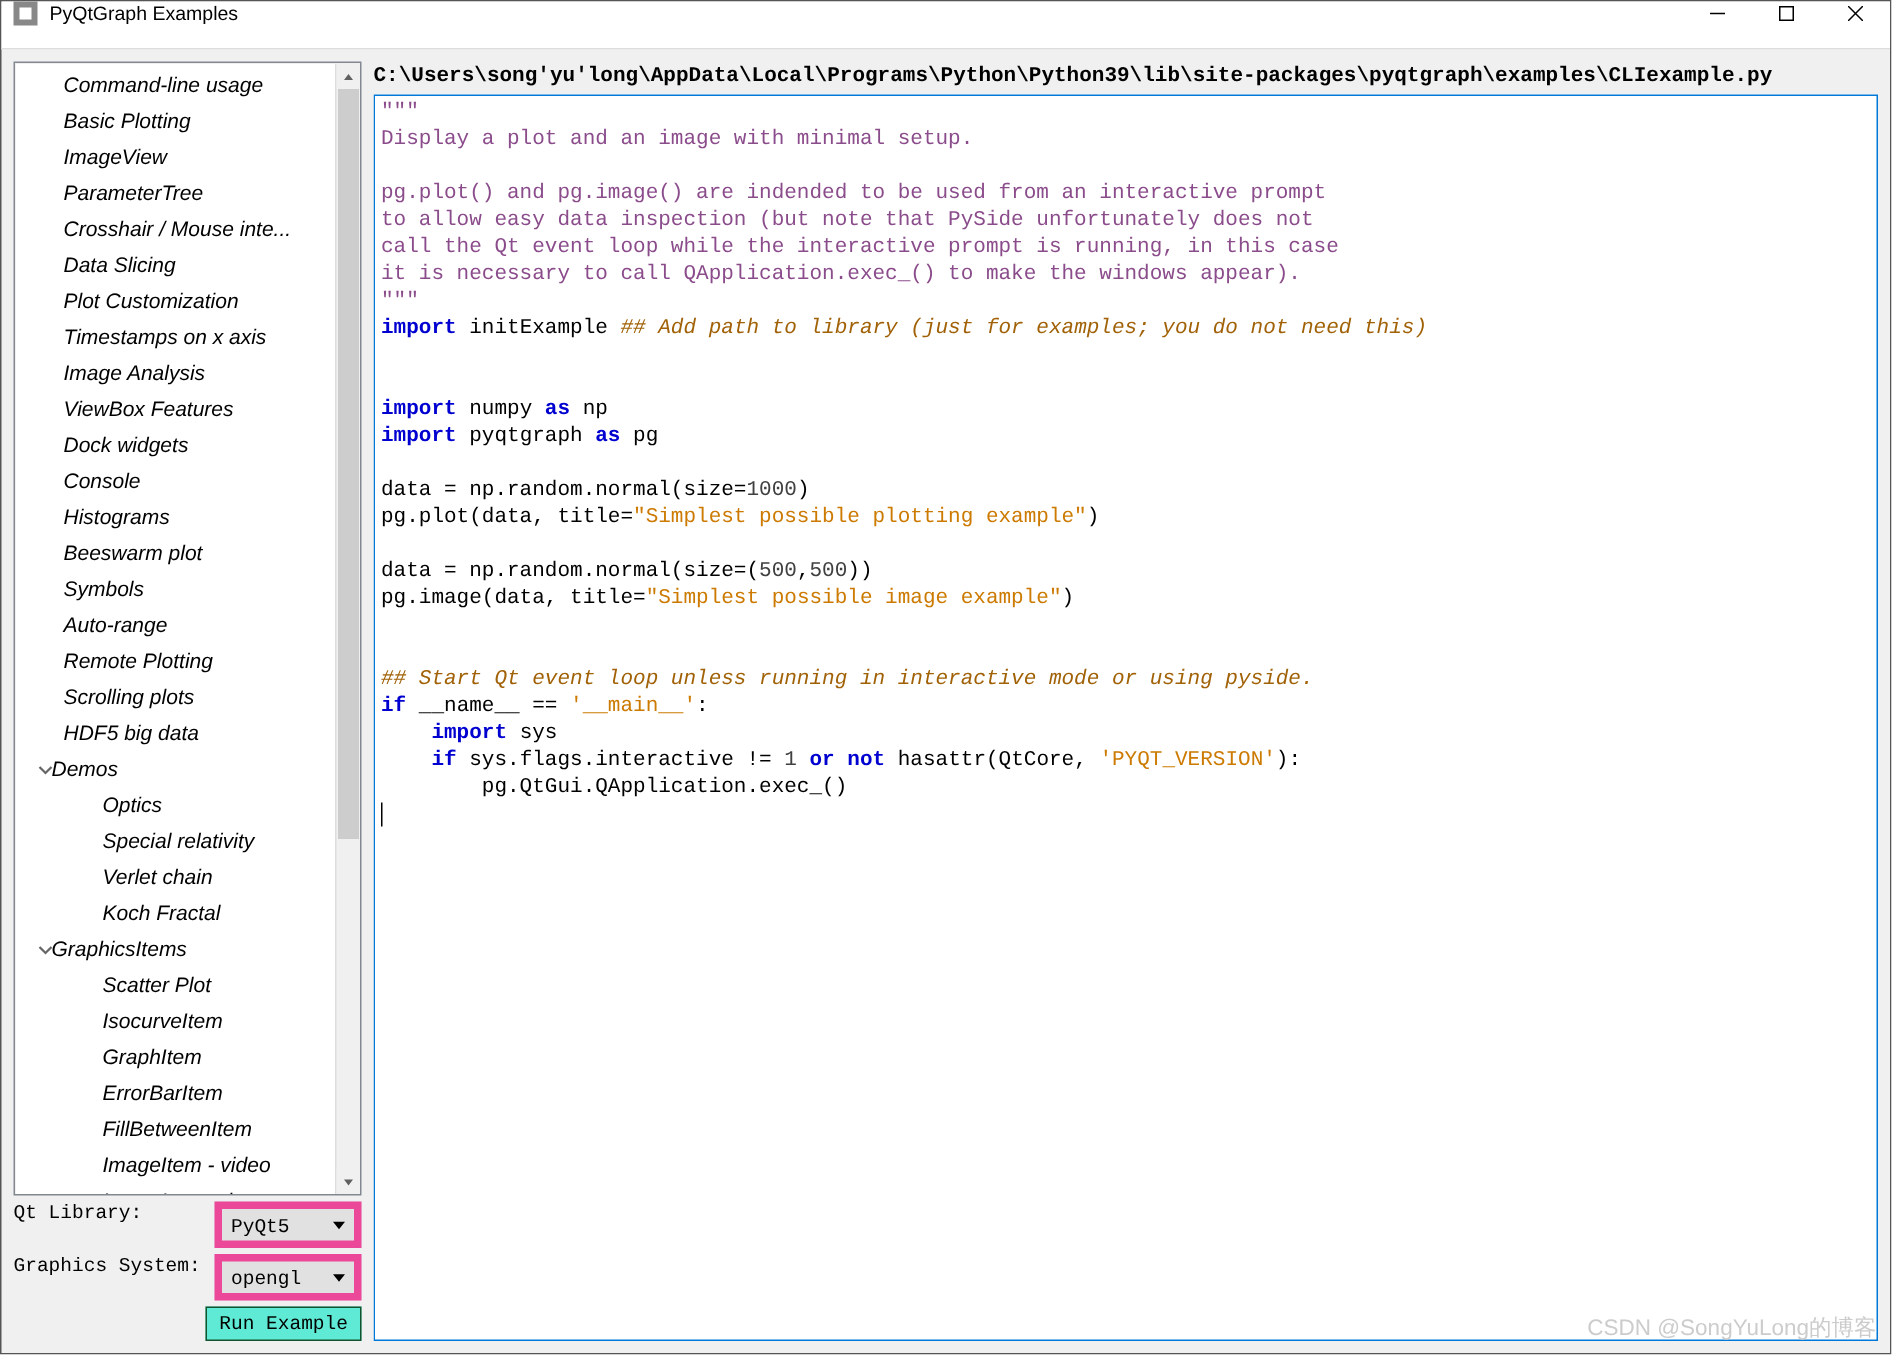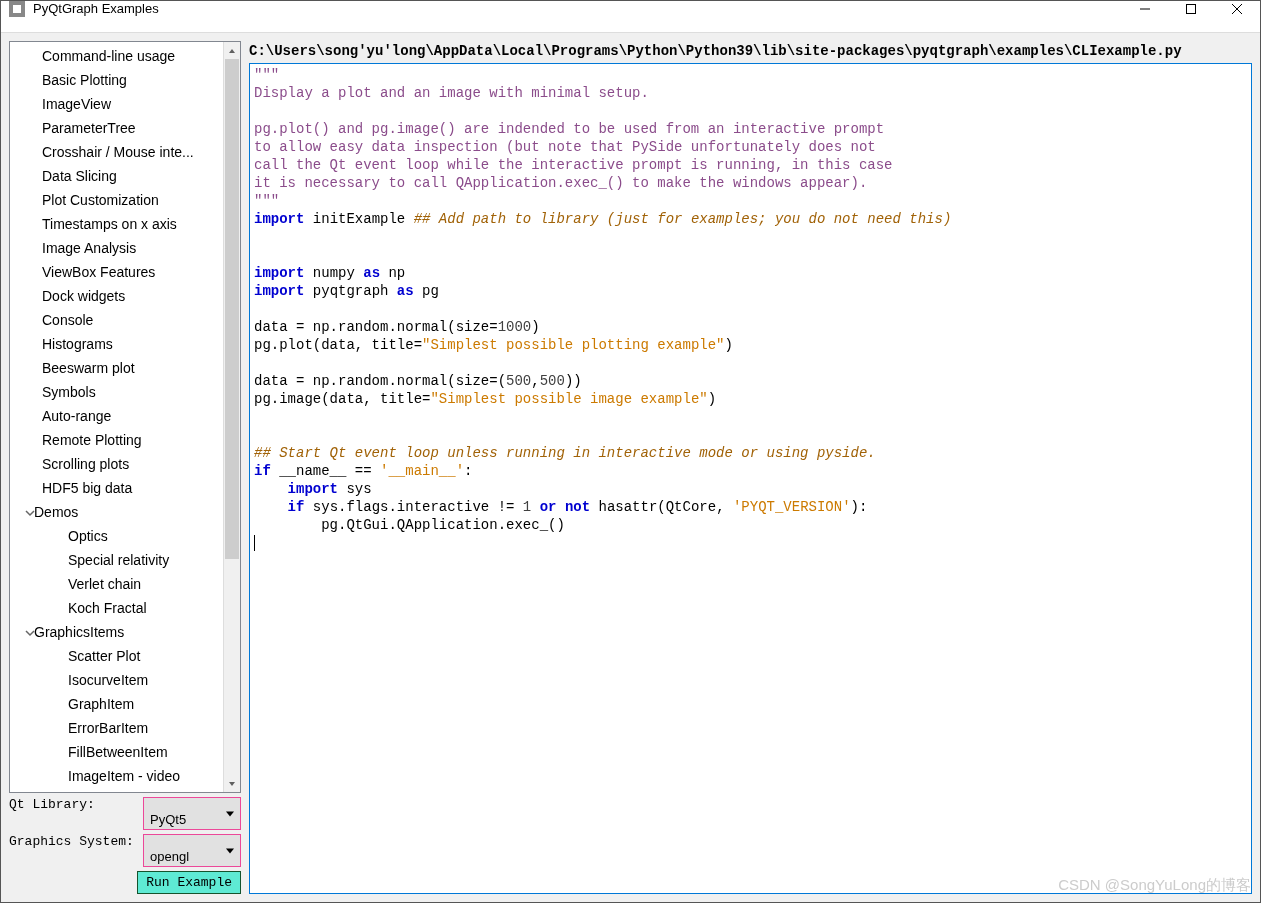--- a/index.html
+++ b/index.html
@@ -8,34 +8,34 @@
   .titlebar { height: 32px; background: #fff; display: flex; align-items: center; padding: 0 0 16px 8px; border-bottom: 1px solid #ddd; }
   .app-icon { width: 16px; height: 16px; background: #888; margin-right: 8px; display:flex; align-items:center; justify-content:center; }
   .app-icon::after { content:''; width:8px; height:8px; background:#fff; }
   .title-text { flex: 1; font-size: 13px; color: #000; }
   .win-controls { display: flex; }
   .win-btn { width: 46px; height: 32px; display: flex; align-items: center; justify-content: center; cursor: pointer; }
   .win-btn svg { width: 10px; height: 10px; }
   .client { flex: 1; display: flex; padding: 8px; gap: 8px; overflow: hidden; }
   .left-col { width: 232px; display: flex; flex-direction: column; gap: 4px; }
   .tree-container { flex: 1; border: 1px solid #828790; background: #fff; overflow-y: auto; position: relative; }
-  .tree-items { padding: 2px 0; }
+  .tree-items { padding: 2px 0; font-style: italic; }
   .tree-item { padding: 2px 6px 2px 32px; font-size: 14px; color: #000; cursor: pointer; white-space: nowrap; overflow: hidden; text-overflow: ellipsis; line-height: 20px; position: relative; }
   .tree-item.group { padding-left: 24px; font-size: 14px; }
   .tree-item.sub { padding-left: 58px; }
   .expander { position: absolute; left: 14px; top: 4px; width: 12px; height: 12px; cursor: pointer; }
   .expander svg { width: 12px; height: 12px; }
   .scrollbar-v { position: absolute; right: 0; top: 0; bottom: 0; width: 17px; background: #f0f0f0; border-left: 1px solid #ddd; }
   .scroll-thumb { position: absolute; left: 1px; right: 1px; top: 17px; height: 500px; background: #cdcdcd; border-radius: 0; }
   .scroll-btn { position: absolute; left: 0; right: 0; height: 17px; background: #f0f0f0; display:flex; align-items:center; justify-content:center; }
   .scroll-btn.up { top:0; } .scroll-btn.down { bottom:0; }
   .controls { display: flex; flex-direction: column; gap: 4px; }
   .control-row { display: flex; gap: 4px; }
   .control-label { font-family: 'Courier New', monospace; font-size: 13px; width: 130px; }
-  .combo { flex: 1; border: 1px solid #ec4899; background: #e1e1e1; font-family: Liberation Sans, sans-serif; font-size: 13px; padding: 14px 18px 2px 6px; position: relative; cursor: pointer; }
+  .combo { flex: 1; border: 5px solid #ec4899; background: #e1e1e1; font-family: Liberation Mono, monospace; font-size: 13px; padding: 4px 18px 2px 6px; position: relative; cursor: pointer; }
   .combo::after { content: ''; position: absolute; right: 6px; top: 50%; transform: translateY(-50%); border-left: 4px solid transparent; border-right: 4px solid transparent; border-top: 5px solid #000; }
   .run-btn { font-family: 'Courier New', monospace; font-size: 13px; padding: 3px 8px; border: 1px solid #14532d; background: #5eead4; cursor: pointer; align-self: flex-end; margin-left: auto; }
   .right-col { flex: 1; display: flex; flex-direction: column; gap: 2px; overflow: hidden; }
   .path-label { font-family: 'Courier New', monospace; font-size: 14px; font-weight: bold; color: #000; padding: 2px 0; white-space: nowrap; overflow: hidden; }
   .code-area { flex: 1; border: 1px solid #0078d7; background: #fff; padding: 2px 4px; font-family: 'Courier New', monospace; font-size: 14px; line-height: 18px; overflow: auto; white-space: pre; position: relative; }
   .cursor { display: inline-block; width: 1px; height: 16px; background: #000; vertical-align: text-bottom; }
   .c-str { color: #8b4c8b; }
   .c-kw { color: #0000d0; font-weight: bold; }
   .c-cmt { color: #a16207; font-style: italic; }
   .c-num { color: #404040; }

